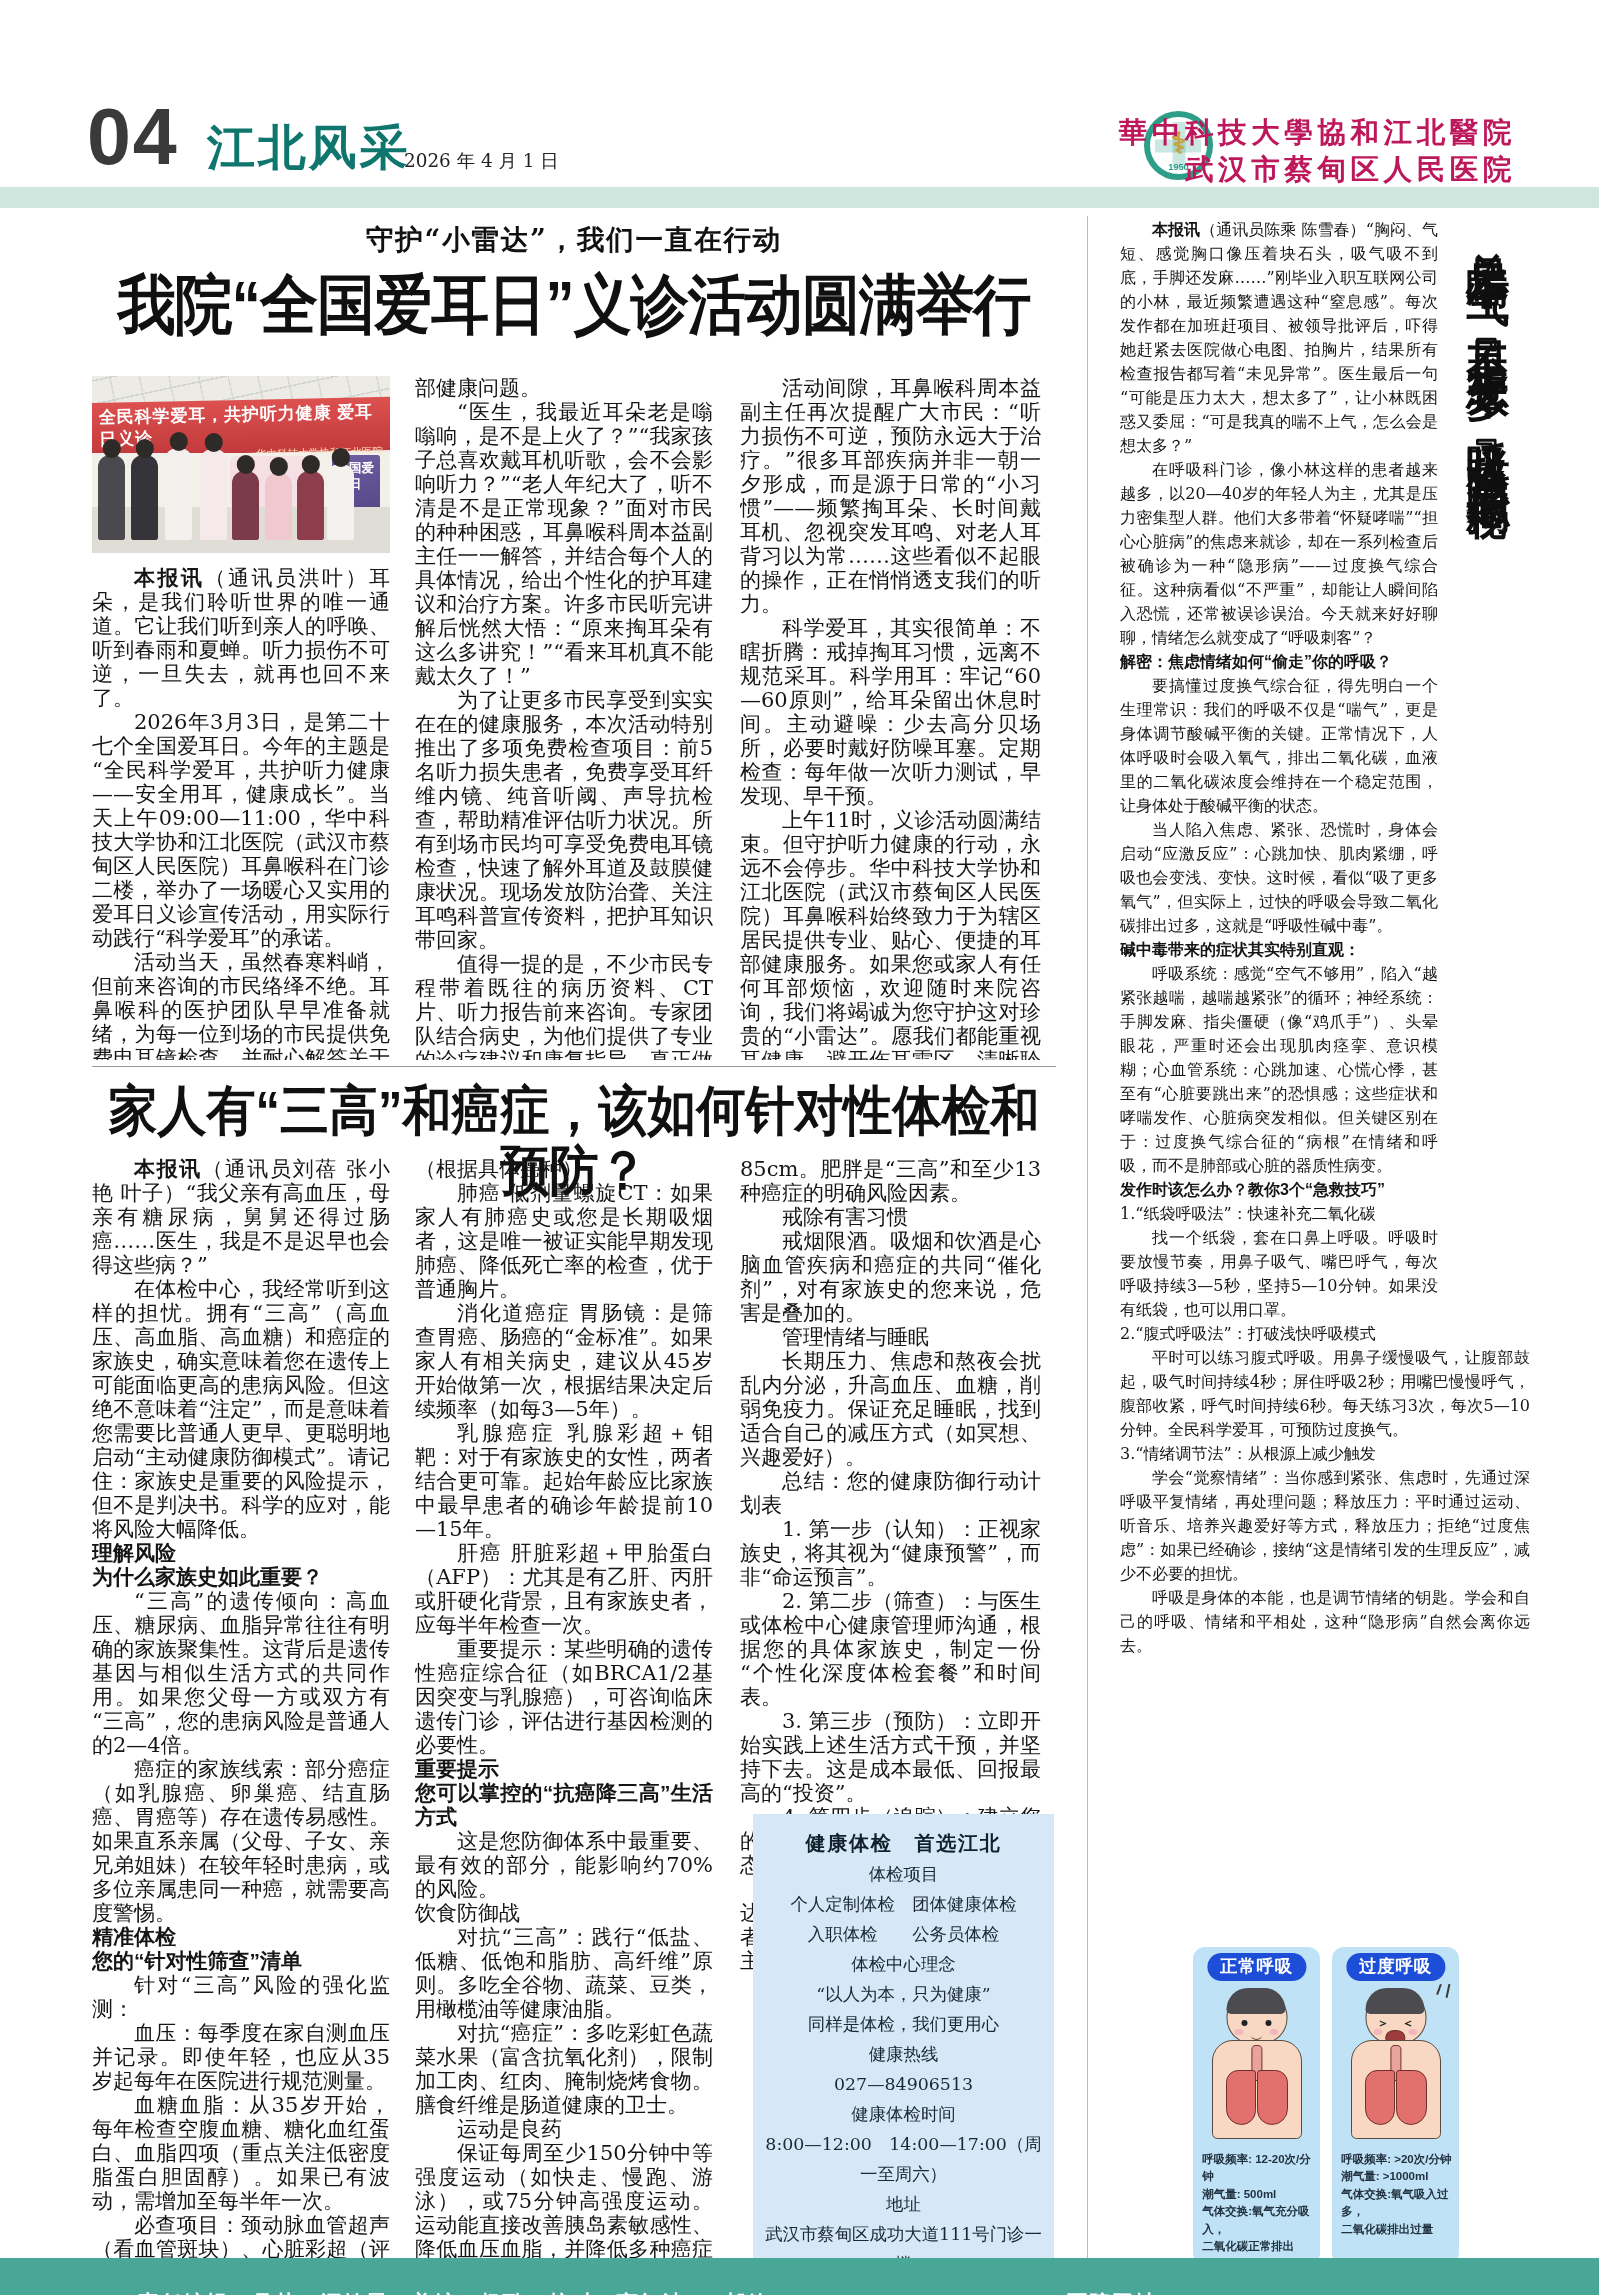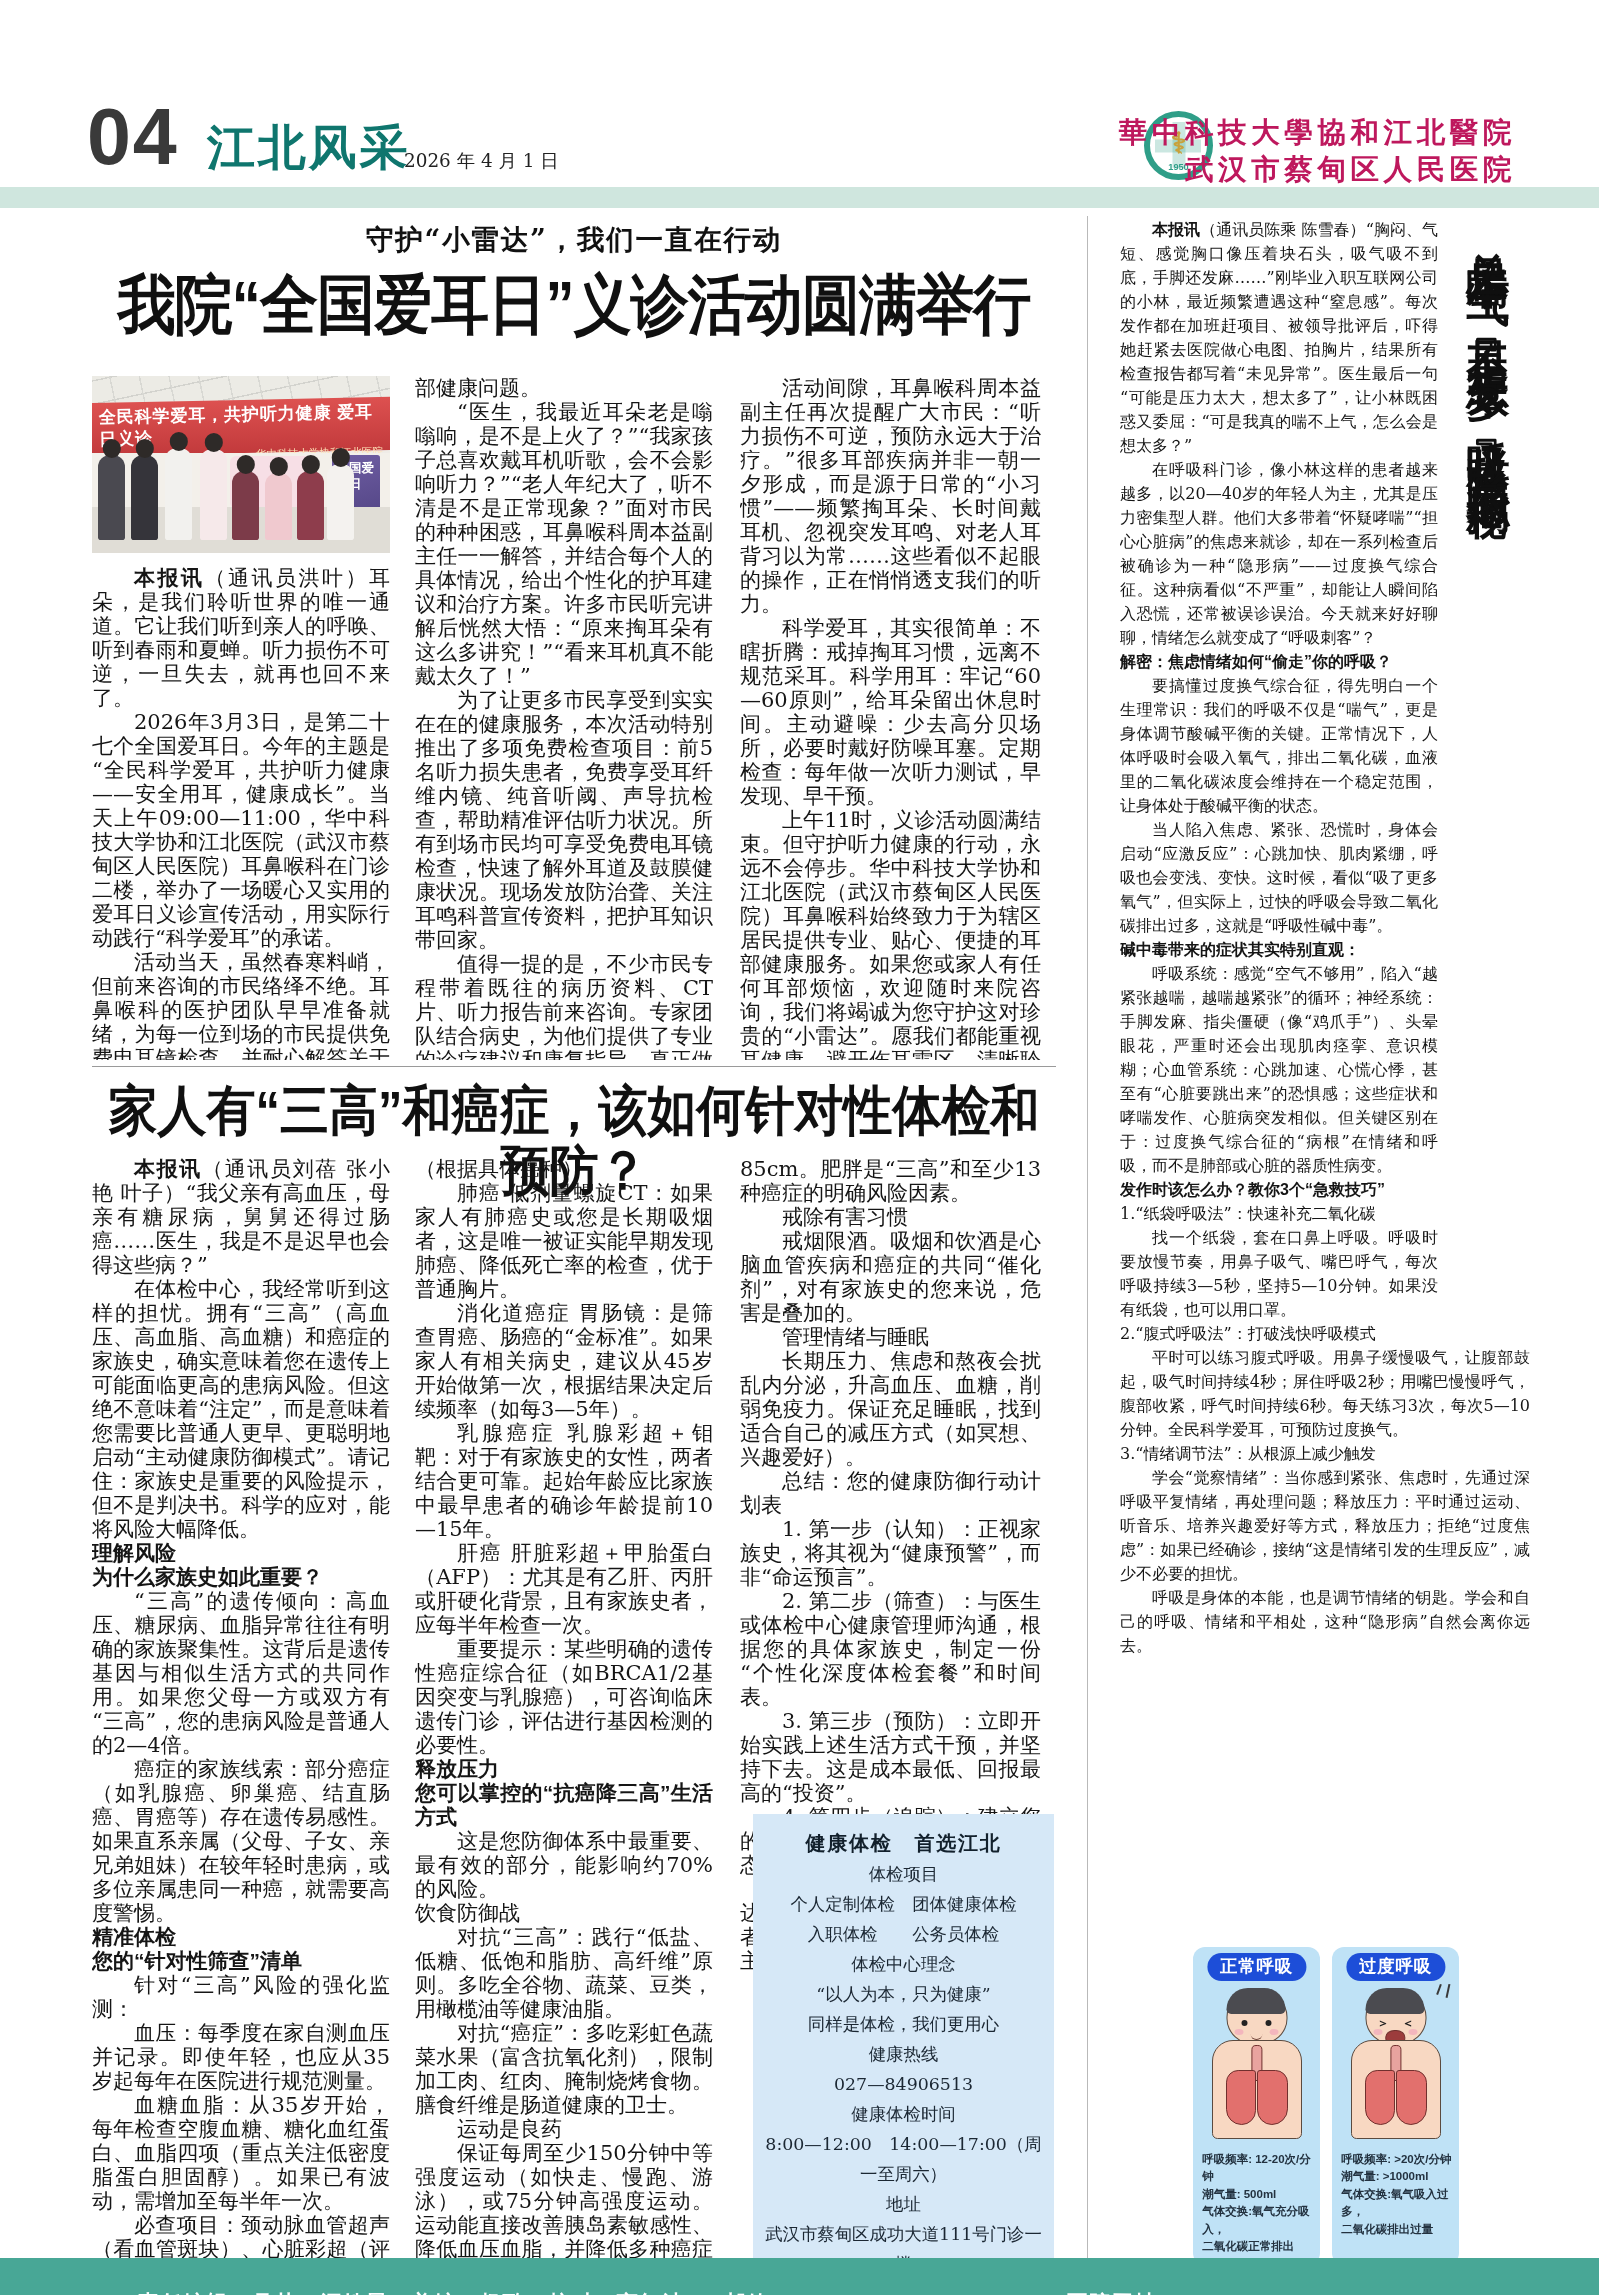--- a/index.html
+++ b/index.html
@@ -201,21 +201,21 @@
     <p class="para p">必查项目：颈动脉血管超声（看血管斑块）、心脏彩超（评估高血压对心脏的影响）。这些是看“三高”是否已造成器官损害的关键窗口。</p>
     <p class="para p">针对“癌症”风险的深度筛查</p>
   </div>
 <div class="col" id="a2c2">
     <p class="para cont">（根据具体癌种）</p>
     <p class="para p">肺癌 低剂量螺旋CT：如果家人有肺癌史或您是长期吸烟者，这是唯一被证实能早期发现肺癌、降低死亡率的检查，优于普通胸片。</p>
     <p class="para p">消化道癌症 胃肠镜：是筛查胃癌、肠癌的“金标准”。如果家人有相关病史，建议从45岁开始做第一次，根据结果决定后续频率（如每3—5年）。</p>
     <p class="para p">乳腺癌症 乳腺彩超＋钼靶：对于有家族史的女性，两者结合更可靠。起始年龄应比家族中最早患者的确诊年龄提前10—15年。</p>
     <p class="para p">肝癌 肝脏彩超＋甲胎蛋白（AFP）：尤其是有乙肝、丙肝或肝硬化背景，且有家族史者，应每半年检查一次。</p>
     <p class="para p">重要提示：某些明确的遗传性癌症综合征（如BRCA1/2基因突变与乳腺癌），可咨询临床遗传门诊，评估进行基因检测的必要性。</p>
-    <p class="para sub">释放压力</p>
+    <p class="para sub">重要提示</p>
     <p class="para sub">您可以掌控的“抗癌降三高”生活方式</p>
     <p class="para p">这是您防御体系中最重要、最有效的部分，能影响约70%的风险。</p>
     <p class="para cont">饮食防御战</p>
     <p class="para p">对抗“三高”：践行“低盐、低糖、低饱和脂肪、高纤维”原则。多吃全谷物、蔬菜、豆类，用橄榄油等健康油脂。</p>
     <p class="para p">对抗“癌症”：多吃彩虹色蔬菜水果（富含抗氧化剂），限制加工肉、红肉、腌制烧烤食物。膳食纤维是肠道健康的卫士。</p>
     <p class="para p">运动是良药</p>
     <p class="para p">保证每周至少150分钟中等强度运动（如快走、慢跑、游泳），或75分钟高强度运动。运动能直接改善胰岛素敏感性、降低血压血脂，并降低多种癌症风险。</p>
     <p class="para p">体重是基石</p>
     <p class="para p">将体重指数（BMI）控制在18.5—23.9之间，腰围控制在男≤90cm、女≤</p>
   </div>

